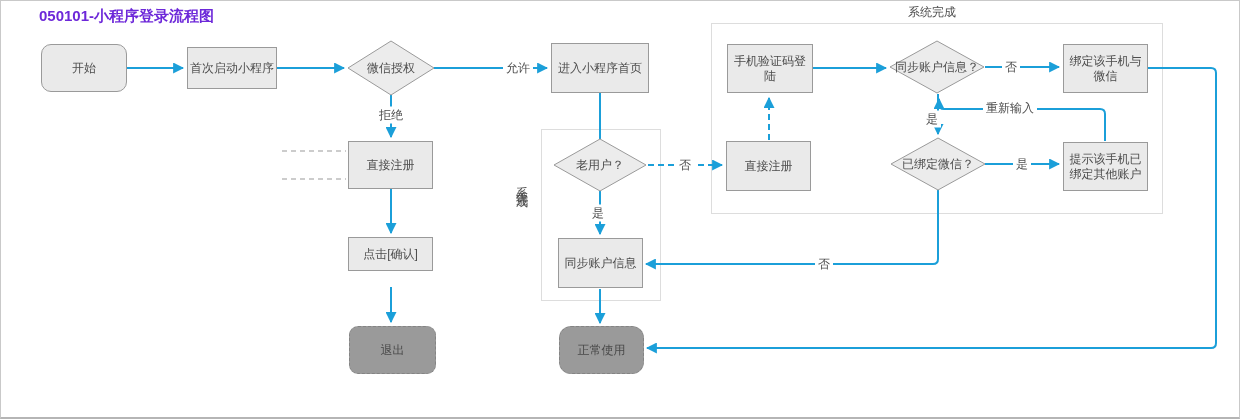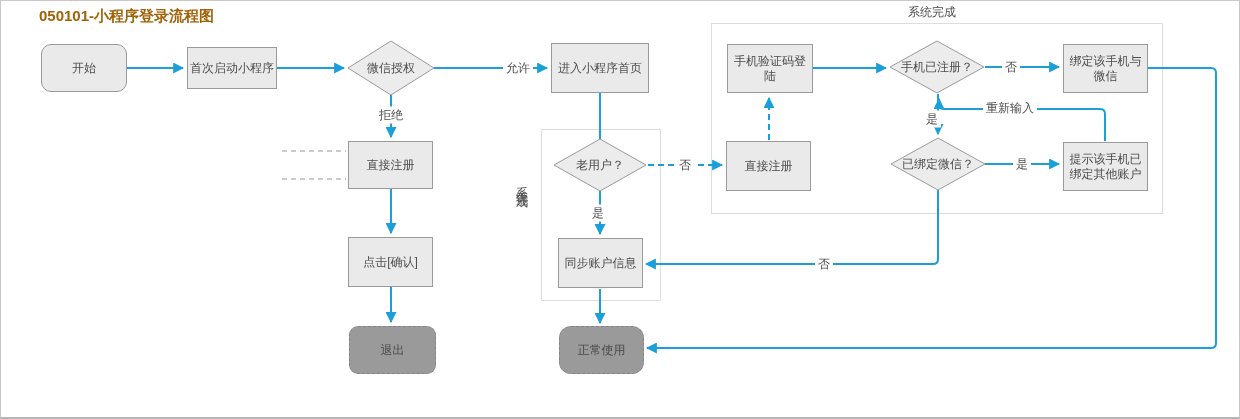--- a/index.html
+++ b/index.html
@@ -2,21 +2,21 @@
 <html><head>
 <meta charset="utf-8">
 <style>
   html,body{margin:0;padding:0;background:#fff;}
   .canvas{
     position:relative;width:1238px;height:416px;
     border:1px solid #c9c9c9;border-bottom:2px solid #b5b5b5;
     background:#fff;overflow:hidden;
     font-family:"Liberation Sans","DejaVu Sans",sans-serif;
   }
-  .title{position:absolute;left:38px;top:6px;font-size:15px;font-weight:bold;color:#a16207;z-index:5;}
+  .title{position:absolute;left:38px;top:6px;font-size:15px;font-weight:bold;color:#6d28d9;z-index:5;}
   .group{position:absolute;border:1px solid #ddd;background:#fff;z-index:1;}
   .group-label-h{position:absolute;transform:translateX(-50%);font-size:12px;color:#4d4d4d;z-index:2;white-space:nowrap;}
   .group-label-v{position:absolute;writing-mode:vertical-rl;text-orientation:upright;font-size:12px;color:#4d4d4d;letter-spacing:3px;z-index:2;}
   svg.wires{position:absolute;left:0;top:0;z-index:2;}
   .node{
     position:absolute;display:flex;align-items:center;justify-content:center;
     background:#eaeaea;border:1px solid #9a9a9a;color:#4d4d4d;
     font-size:12px;text-align:center;line-height:15px;z-index:3;box-sizing:border-box;padding:2px;
   }
   .node.round{border-radius:10px;}
@@ -74,28 +74,28 @@
     <g fill="#ececec" stroke="#9a9a9a" stroke-width="1">
       <polygon points="347,67 390,40 433,67 390,94"></polygon>
       <polygon points="553,164 599,138 645,164 599,190"></polygon>
       <polygon points="889,66 936,40 983,66 936,92"></polygon>
       <polygon points="890,163 937,137 984,163 937,189"></polygon>
     </g>
   </svg>
 
   <div class="dlabel" style="left:390px;top:67px;">微信授权</div>
   <div class="dlabel" style="left:599px;top:164px;">老用户？</div>
-  <div class="dlabel" style="left:936px;top:66px;">手机已注册？</div>
+  <div class="dlabel" style="left:936px;top:66px;">同步账户信息？</div>
   <div class="dlabel" style="left:937px;top:163px;">已绑定微信？</div>
 
   <div class="node round" style="left:40px;top:43px;width:86px;height:48px;">开始</div>
   <div class="node" style="left:186px;top:46px;width:90px;height:42px;">首次启动小程序</div>
   <div class="node" style="left:550px;top:42px;width:98px;height:50px;">进入小程序首页</div>
   <div class="node" style="left:347px;top:140px;width:85px;height:48px;">直接注册</div>
-  <div class="node" style="left:347px;top:236px;width:85px;height:50px;">点击[确认]</div>
+  <div class="node" style="left:347px;top:236px;width:85px;height:34px;">点击[确认]</div>
   <div class="node dark" style="left:348px;top:325px;width:87px;height:48px;border-radius:9px;">退出</div>
   <div class="node" style="left:557px;top:237px;width:85px;height:50px;">同步账户信息</div>
   <div class="node dark" style="left:558px;top:325px;width:85px;height:48px;">正常使用</div>
   <div class="node" style="left:725px;top:140px;width:85px;height:50px;">直接注册</div>
   <div class="node" style="left:726px;top:43px;width:86px;height:49px;">手机验证码登陆</div>
   <div class="node" style="left:1062px;top:43px;width:85px;height:49px;">绑定该手机与微信</div>
   <div class="node" style="left:1062px;top:141px;width:85px;height:49px;">提示该手机已绑定其他账户</div>
 
   <div class="elabel" style="left:517px;top:67px;">允许</div>
   <div class="elabel" style="left:390px;top:114px;">拒绝</div>

